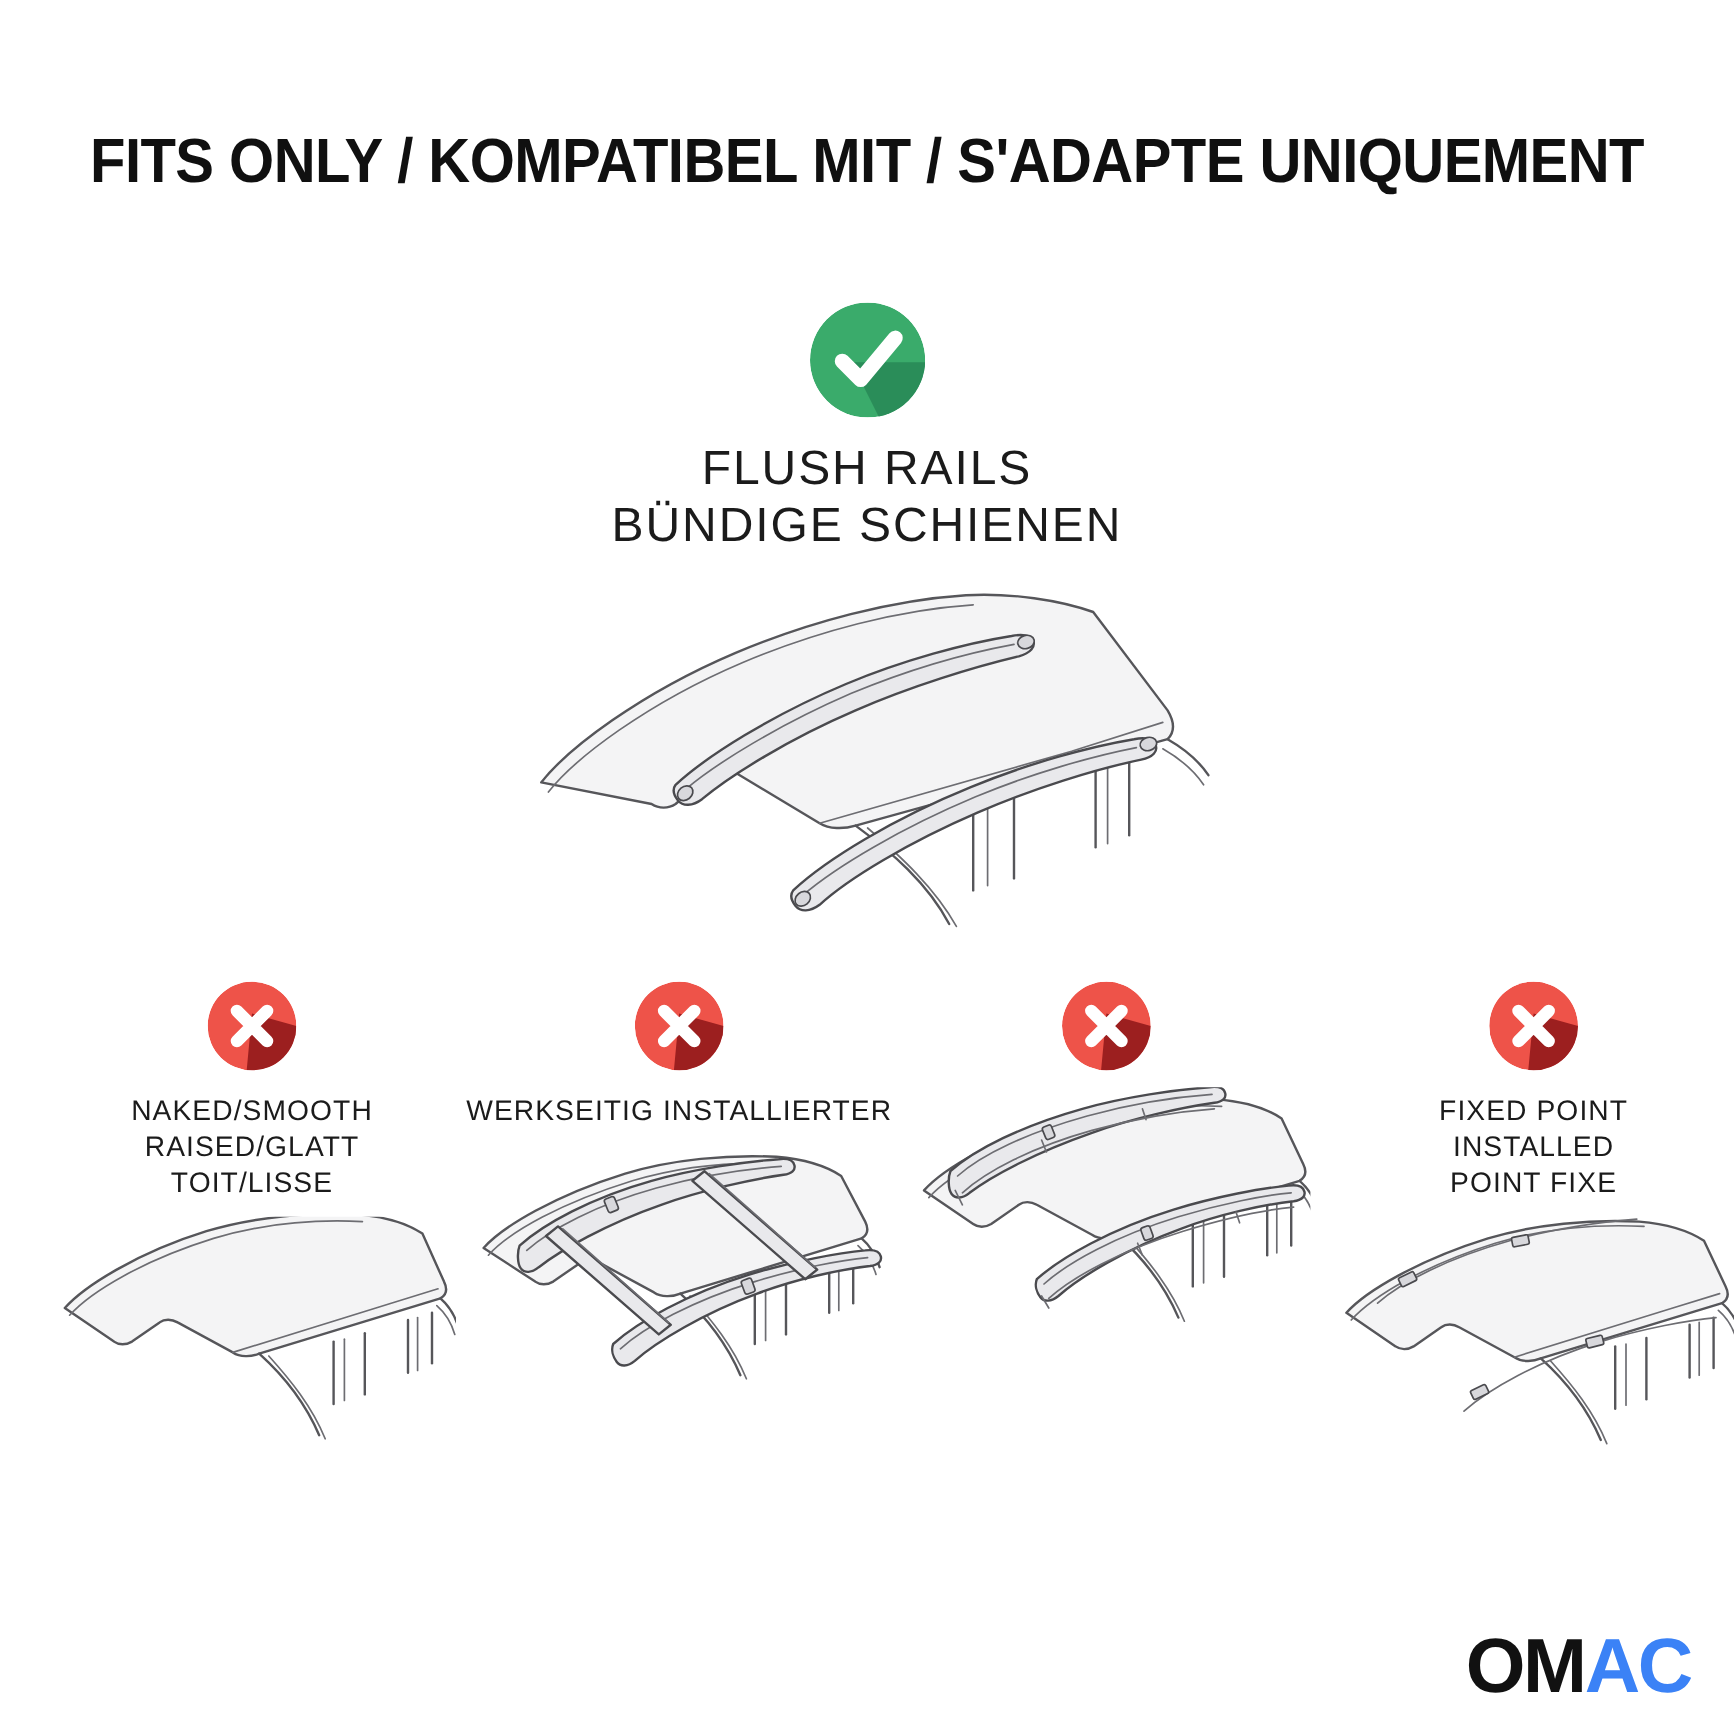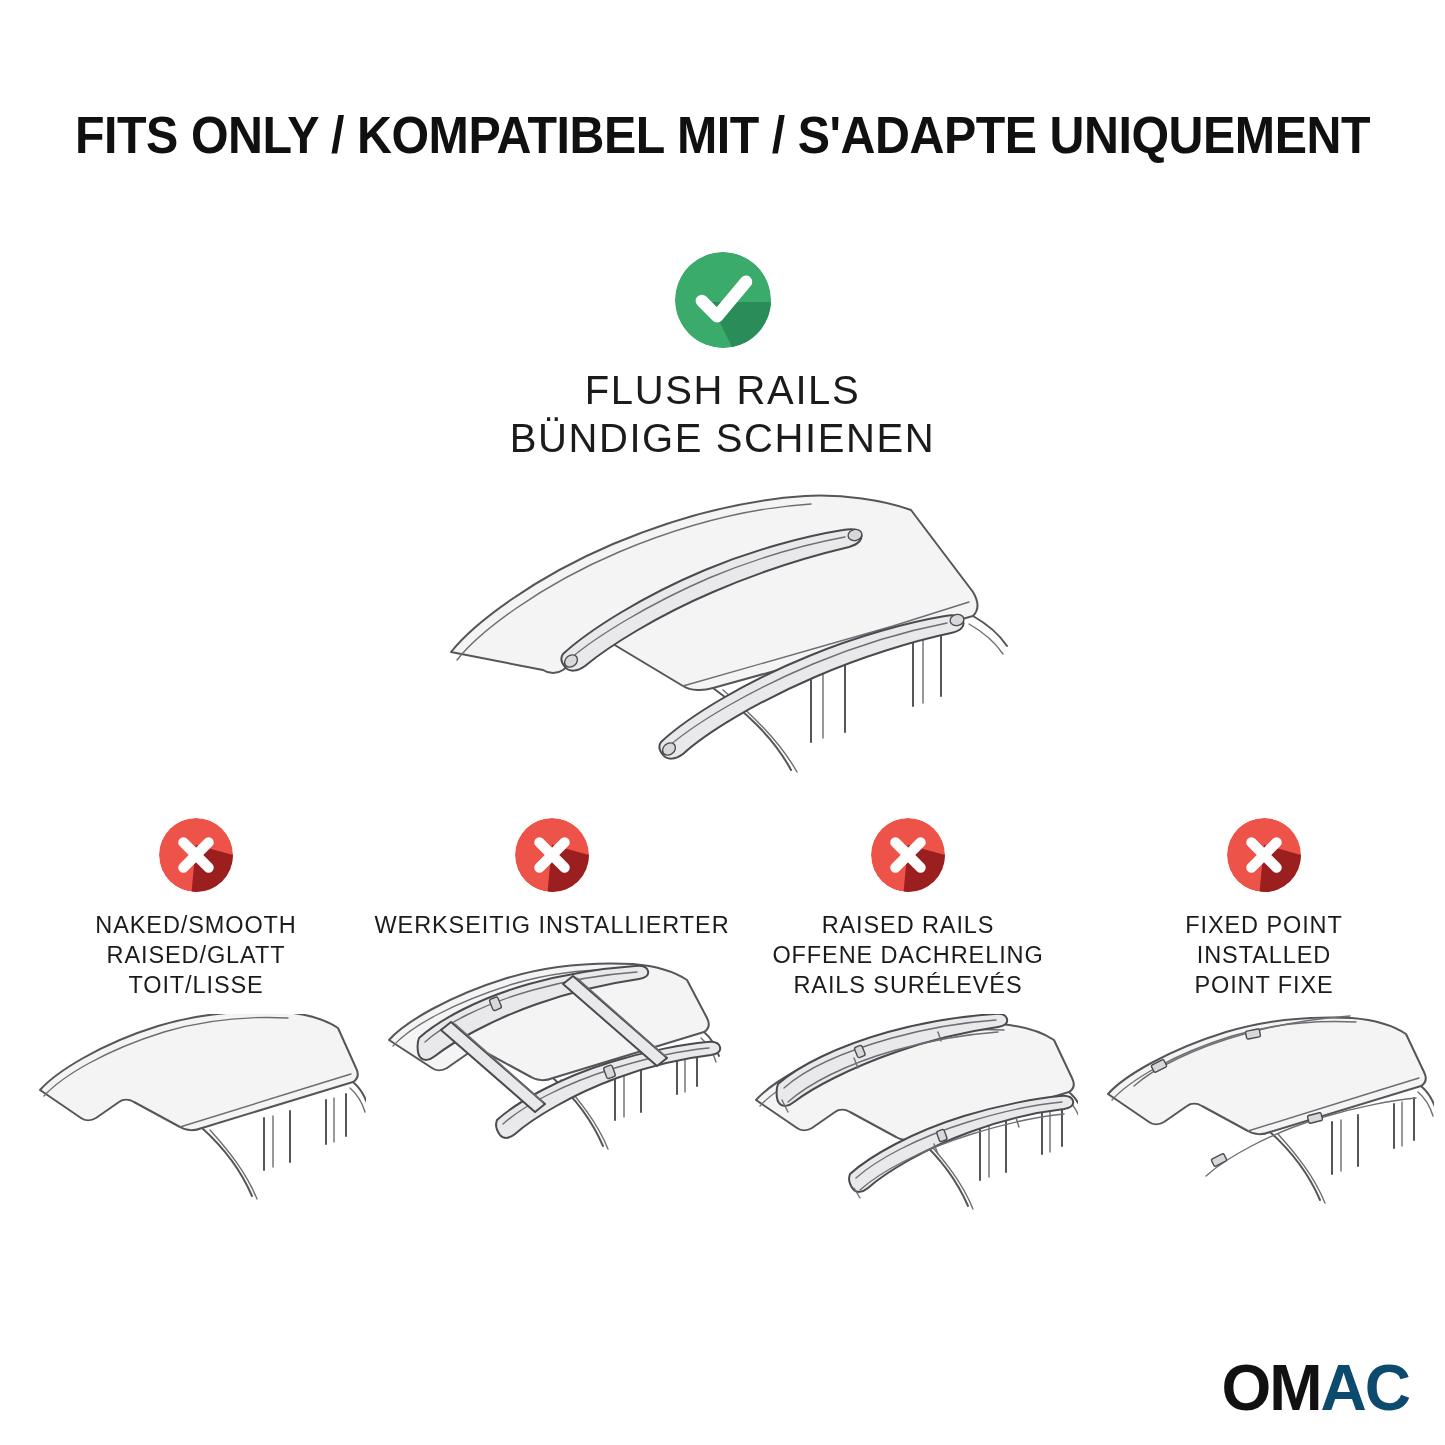--- a/index.html
+++ b/index.html
@@ -73,21 +73,21 @@
   }
 
   
   .cols {
     position: absolute;
     left: 0;
     right: 0;
     top: 818px;
     display: flex;
     justify-content: space-between;
-    padding: 0 26px;
+    padding: 0 40px;
     box-sizing: border-box;
     gap: 16px;
   }
   .col {
     width: 340px;
     display: flex;
     flex-direction: column;
     align-items: center;
     position: relative;
   }
@@ -133,21 +133,21 @@
   }
   .logo-text {
     font-family: "Liberation Sans Narrow", "Liberation Sans", sans-serif;
     font-weight: 700;
     font-size: 64px;
     letter-spacing: -2px;
     line-height: 1;
     display: flex;
   }
   .logo-om { color: #111111; }
-  .logo-ac { color: #0c4a6e; }
+  .logo-ac { color: #3b82f6; }
 </style>
 </head>
 <body>
 
 <div class="title">FITS ONLY / KOMPATIBEL MIT / S'ADAPTE UNIQUEMENT</div>
 
 <div class="hero">
 
   <div class="badge">
     <svg viewBox="0 0 100 100" aria-hidden="true">
@@ -290,25 +290,20 @@
   </div>
 
   <div class="col">
     <div class="badge">
       <svg viewBox="0 0 100 100" aria-hidden="true">
         <circle cx="50" cy="50" r="50" fill="#ee5349"></circle>
         <path d="M50 36 L100 50 L100 100 L44 100 Z" fill="#9c1f1f"></path>
         <path d="M33 33 L67 67 M67 33 L33 67" fill="none" stroke="#ffffff" stroke-width="14" stroke-linecap="round"></path>
       </svg>
     </div>
-    <div class="col-lines">
-      <div>RAISED RAILS</div>
-      <div>OFFENE DACHRELING</div>
-      <div>RAILS SURÉLEVÉS</div>
-    </div>
     <svg class="art col-art" viewBox="0 0 340 215">
       <path class="fillpanel" d="M18 86 C34 68 78 42 136 24 C176 12 222 8 262 10
                                  C286 12 304 18 316 26 L334 64 C337 70 336 75 331 78
                                  L180 124 C173 127 164 127 158 123 L112 98
                                  C107 95 101 95 97 98 L74 114 C69 117 63 117 59 114 Z"></path>
       <path class="thin" d="M22 92 C40 72 84 48 142 30 C182 18 226 14 266 16"></path>
       <path d="M180 124 C200 142 218 164 230 192"></path>
       <path class="thin" d="M188 126 C206 146 224 168 235 195"></path>
       <path d="M331 78 C338 84 343 92 346 102"></path>
       <path class="thin" d="M328 84 C335 90 340 98 343 108"></path>

